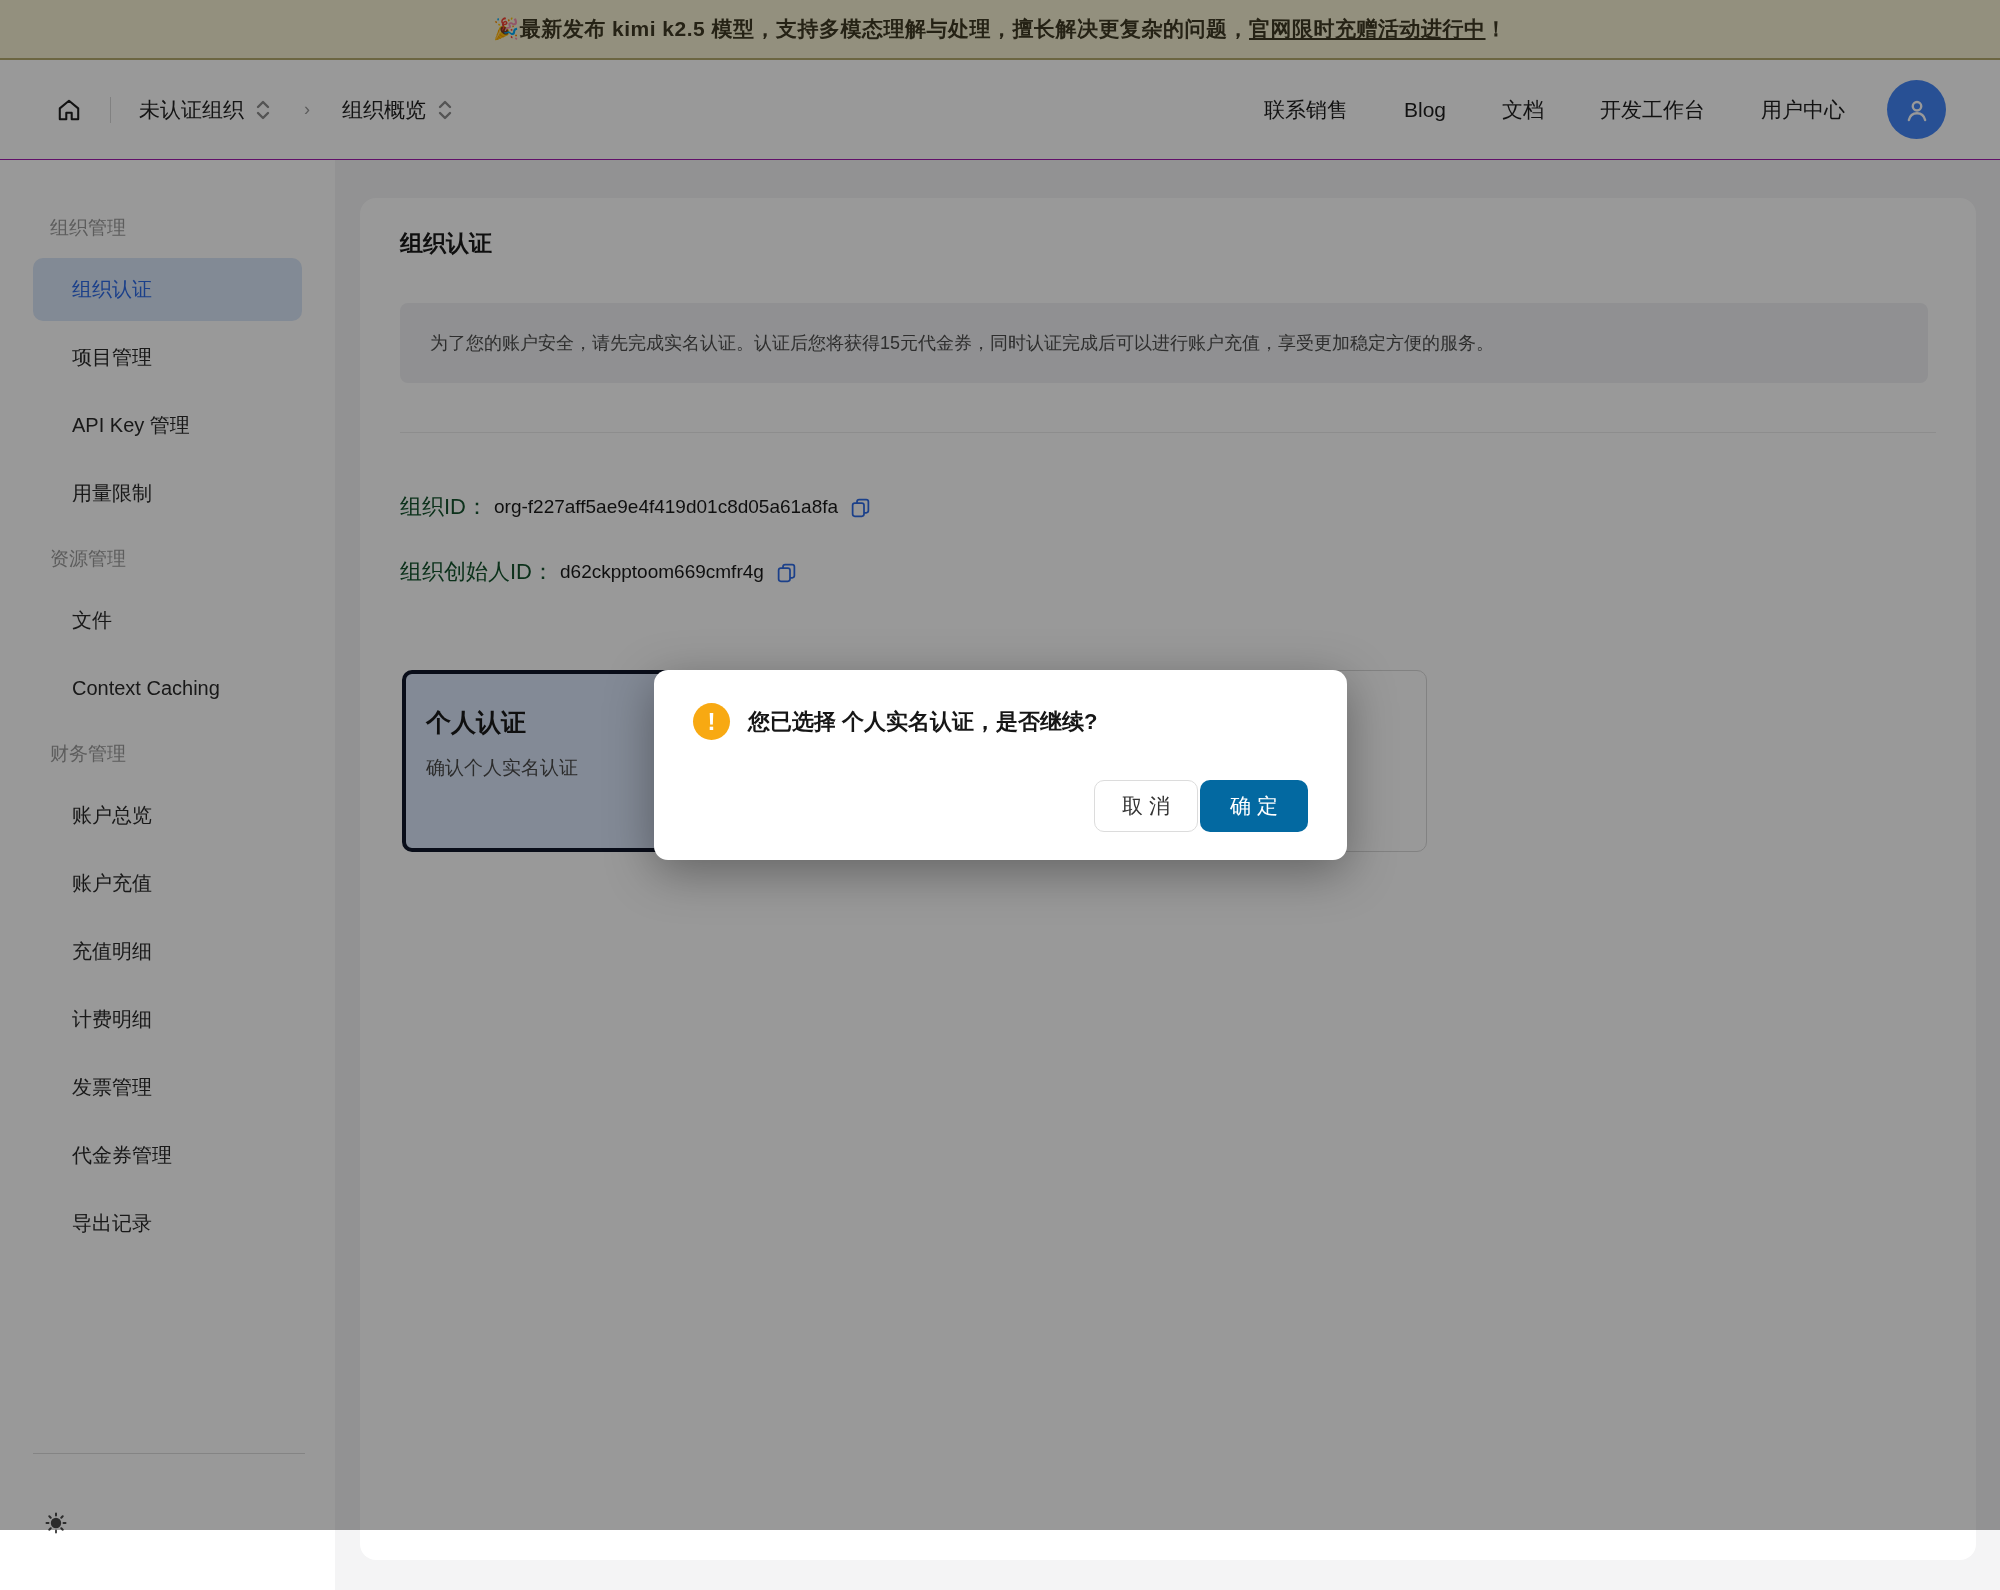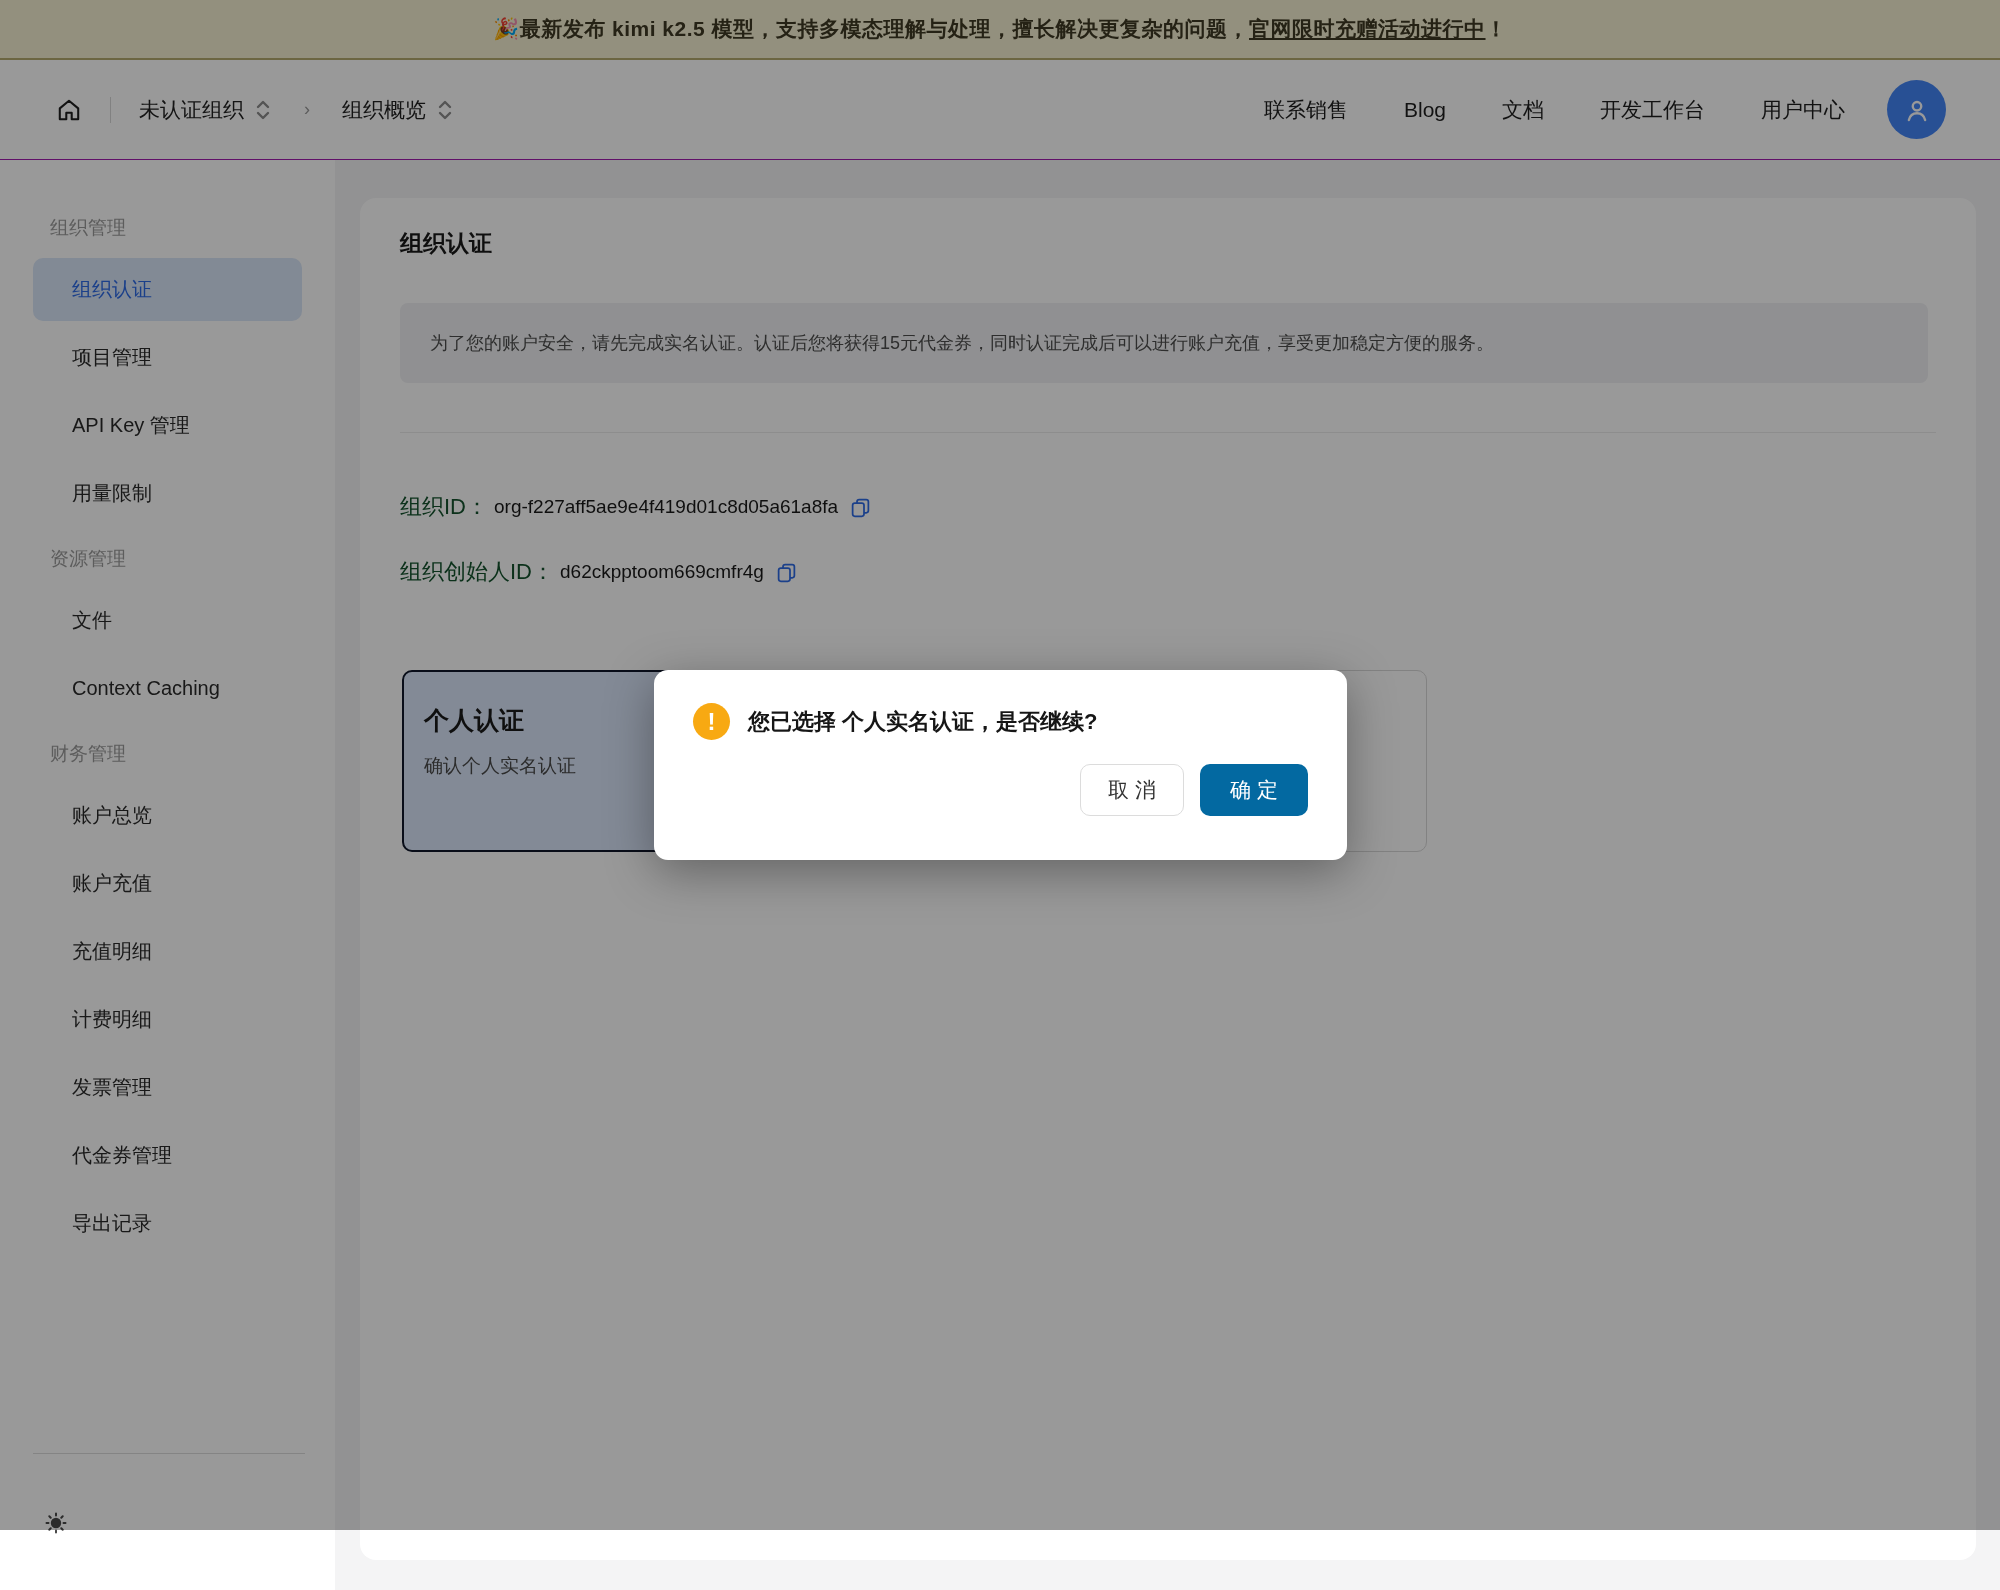--- a/index.html
+++ b/index.html
@@ -66,21 +66,21 @@
   .hdivider { position:absolute; left:40px; right:40px; top:234px; height:1px; background:#ebebeb; }
   .id-row { position:absolute; left:40px; height:28px; display:flex; align-items:center; gap:6px; }
   .id-row.first { top:295px; }
   .id-row.second { top:360px; }
   .id-label { font-size:22px; color:#14532d; }
   .id-value { font-size:19px; color:#1a1a1a; }
   .copy-btn { margin-left:6px; cursor:pointer; display:flex; align-items:center; }
 
   .cert-cards { position:absolute; left:42px; top:472px; display:flex; gap:25px; }
   .cert-card { width:500px; height:182px; border-radius:10px; cursor:pointer; }
-  .cert-card.selected { background:#dbe7fb; border:2px solid #0f172a; padding:32px 20px 0 20px; }
+  .cert-card.selected { background:#dbe7fb; border:4px solid #0f172a; padding:32px 20px 0 20px; }
   .cert-card.plain { background:#ffffff; border:1px solid #d9d9d9; }
   .cert-title { font-size:25px; font-weight:600; color:#1a1a1a; margin-bottom:16px; }
   .cert-desc { font-size:19px; color:#4a4a4a; }
 
   
   .dim { position:absolute; left:0; top:0; width:2000px; height:1530px;
     background:rgba(0,0,0,0.40); z-index:10; }
 
   
   .modal {
@@ -88,21 +88,21 @@
     background:#ffffff; border-radius:14px; z-index:20;
     box-shadow:0 12px 48px rgba(0,0,0,0.35);
   }
   .modal-head { position:absolute; left:39px; top:33px; display:flex; align-items:center; gap:18px; }
   .warn-circle {
     width:37px; height:37px; border-radius:50%; background:#f8a912; flex:0 0 auto;
     display:flex; align-items:center; justify-content:center;
     color:#ffffff; font-size:24px; font-weight:700;
   }
   .modal-title { font-size:22px; font-weight:700; color:#161616; white-space:nowrap; }
-  .modal-btns { position:absolute; right:39px; bottom:44px; display:flex; gap:16px; }
+  .modal-btns { position:absolute; right:39px; bottom:28px; display:flex; gap:2px; }
   .btn { height:52px; border-radius:10px; font-size:21px; display:flex; align-items:center;
     justify-content:center; cursor:pointer; font-family:inherit; }
   .btn.cancel { width:104px; background:#ffffff; border:1px solid #dcdcdc; color:#333333; }
   .btn.ok { width:108px; background:#0369a1; border:none; color:#ffffff; }
 
   svg { display:block; }
 </style>
 </head>
 <body>
 

